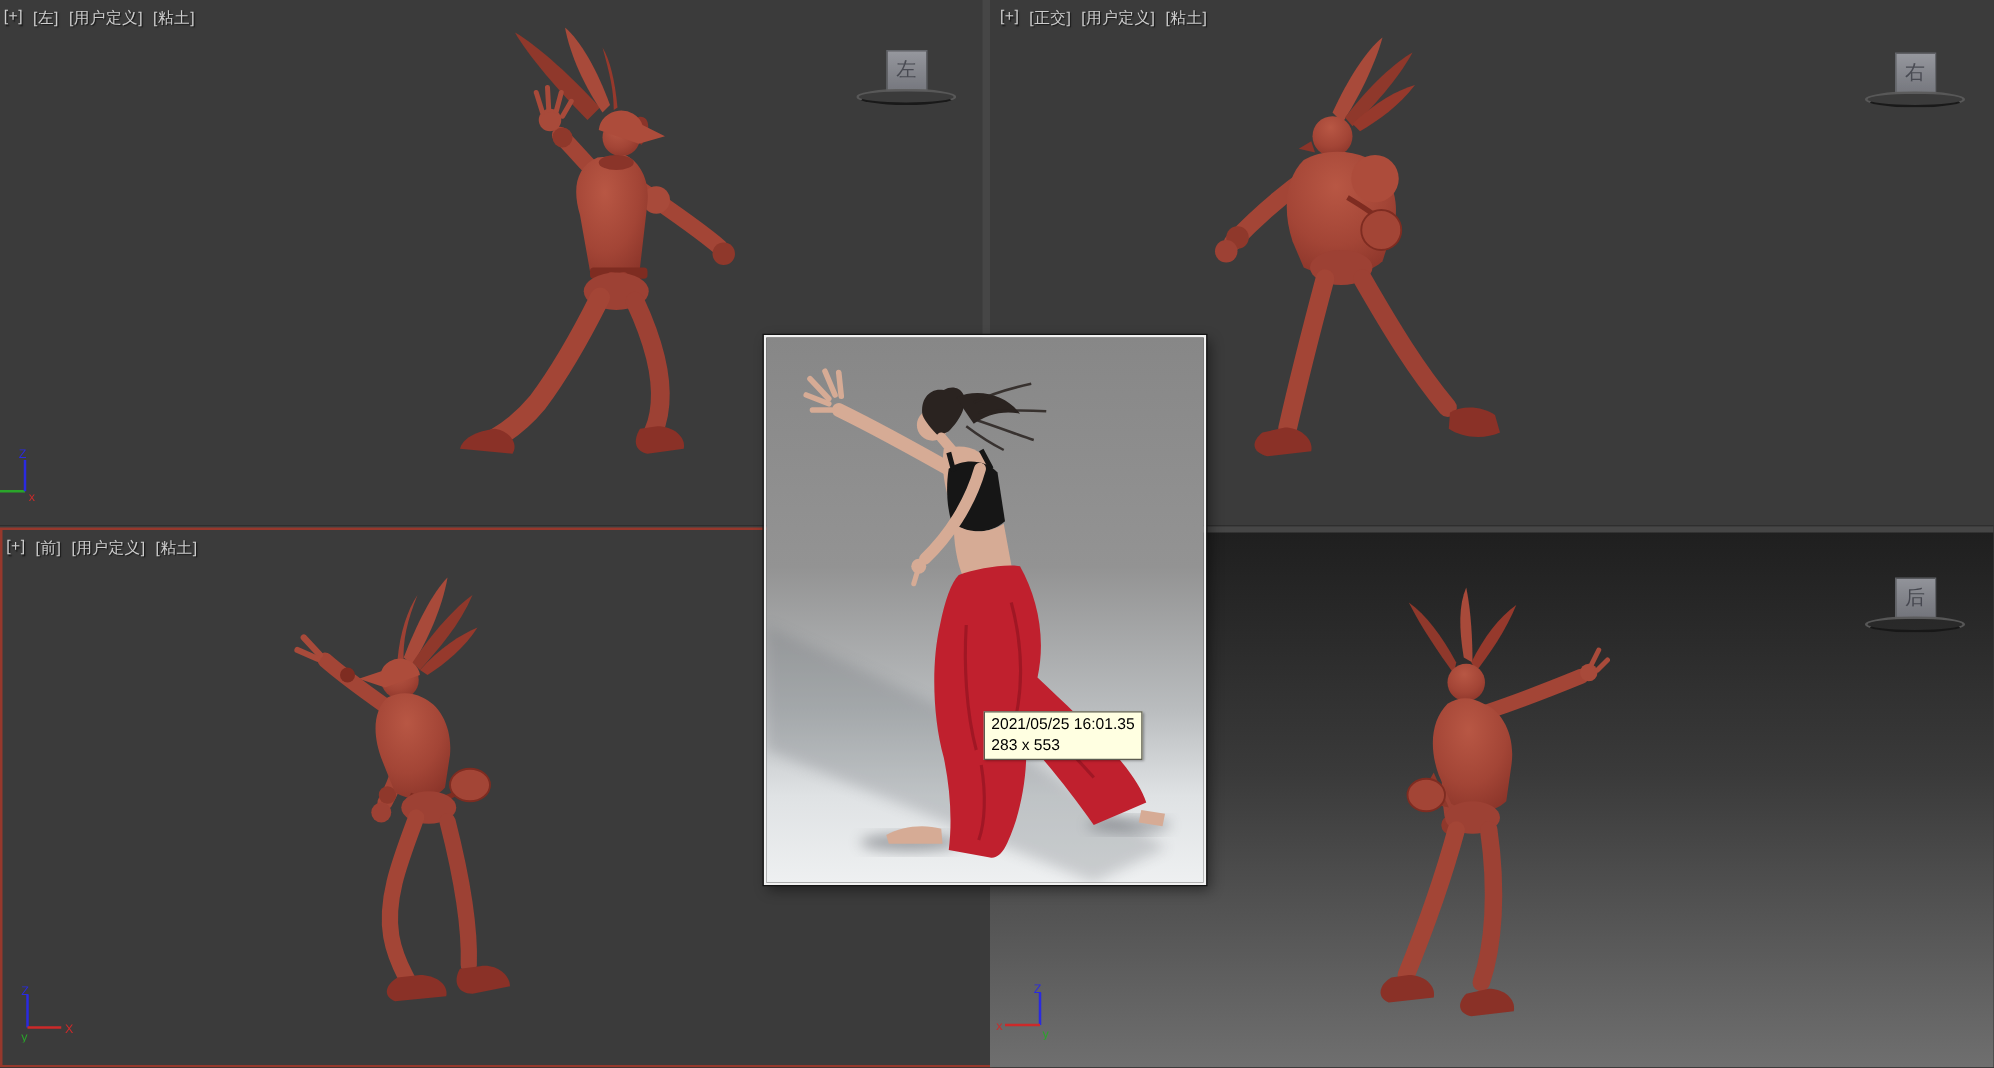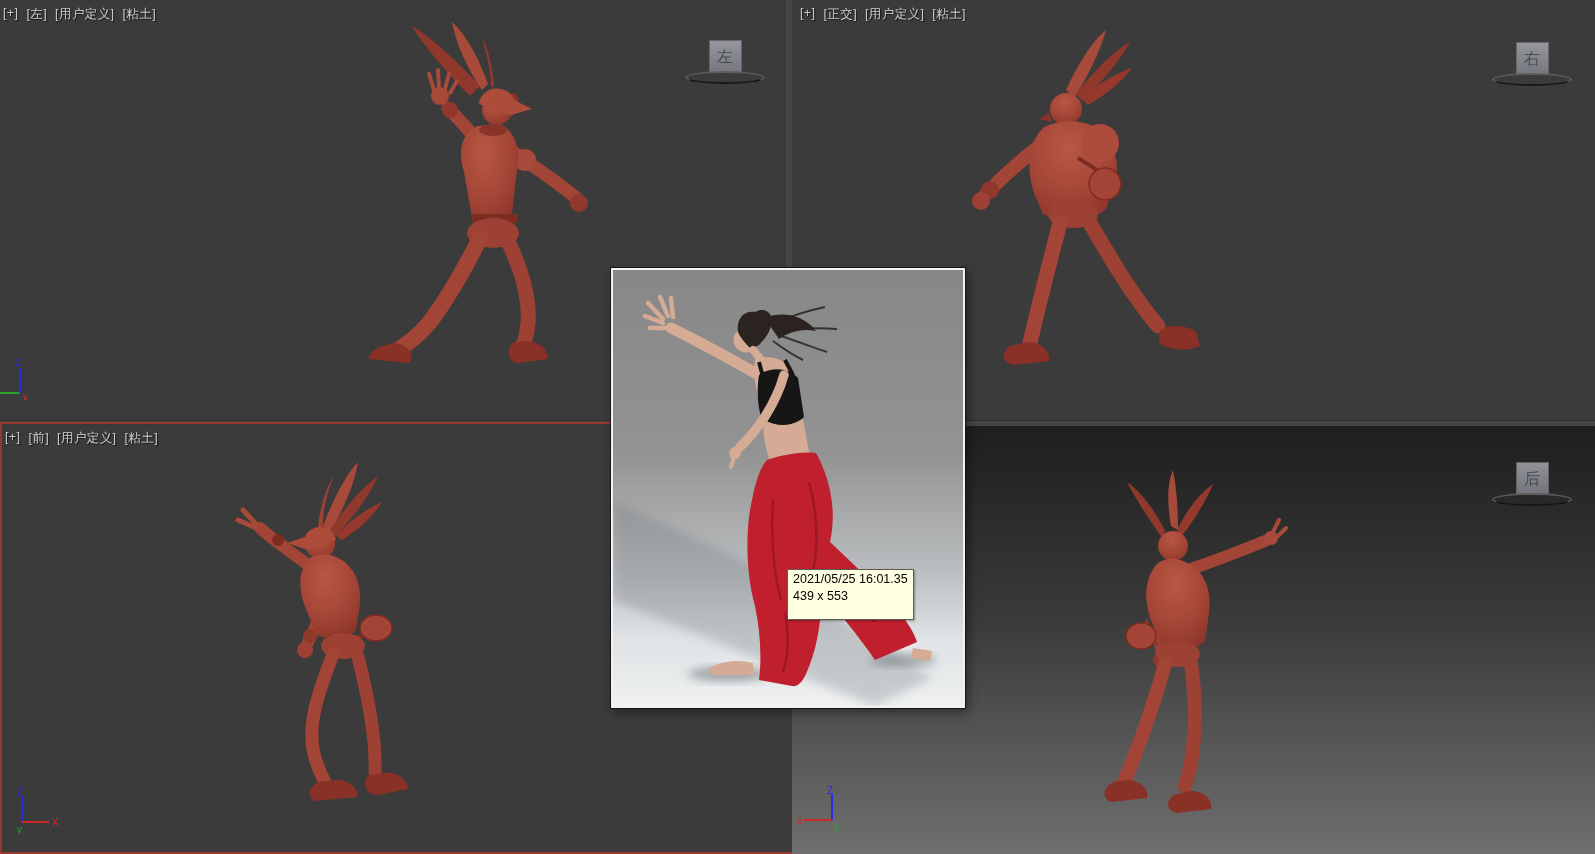--- a/index.html
+++ b/index.html
@@ -19,21 +19,21 @@
              background:linear-gradient(180deg,#aaacb4 0%,#94969e 55%,#84868e 100%);
              border:1px solid #6e7076;opacity:.82;color:#4d4f59;font-size:16px;line-height:1;}
   .cube-ring{margin:-2px auto 0;width:76px;height:9px;border-radius:50%;
              border:2px solid #5c5c5c;border-bottom-color:#161616;opacity:.9;}
   .axis-gizmo{position:absolute;z-index:3;}
   .model{position:absolute;z-index:2;}
   .ref-window{position:absolute;left:611px;top:268px;width:350px;height:436px;z-index:10;
               border:2px solid #f2f2f2;outline:1px solid #141414;box-shadow:3px 4px 10px rgba(0,0,0,.45);}
   .ref-photo{display:block;width:350px;height:436px;}
   .tooltip{position:absolute;left:174px;top:299px;background:#ffffe1;border:1px solid #5c5c50;
-           color:#000;font-size:12.5px;line-height:17px;padding:1px 5px 14px;white-space:nowrap;
+           color:#000;font-size:12.5px;line-height:17px;padding:1px 5px 2px;white-space:nowrap;
            box-shadow:1px 1px 2px rgba(0,0,0,.35);}
 </style>
 </head>
 <body>
 
 <div class="stage">
 
   <div class="viewport vp-tl">
     <div class="vp-label">
       <span>[+]</span>
@@ -287,17 +287,17 @@
           <path d="M216,300 C228,316 246,334 262,352"></path>
           <path d="M172,342 C176,366 175,388 170,402"></path>
         </g>
 
         <path d="M96,398 C108,391 126,389 140,393 L141,405 L98,405 Z" fill="#d6ab95"></path>
         <path d="M300,378 L319,381 L317,391 L298,388 Z" fill="#d6ab95"></path>
       </g>
     </svg>
     <div class="tooltip">
       <div>2021/05/25 16:01.35</div>
-      <div>439 x 553</div>
+      <div>283 x 553</div>
     </div>
   </div>
 
 </div>
 
 </body></html>

